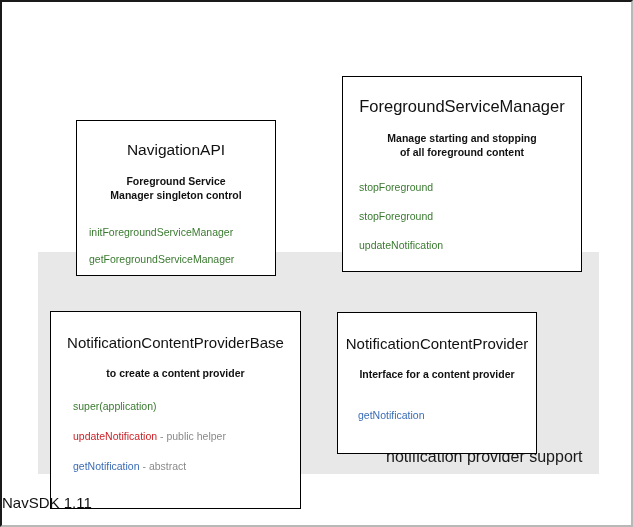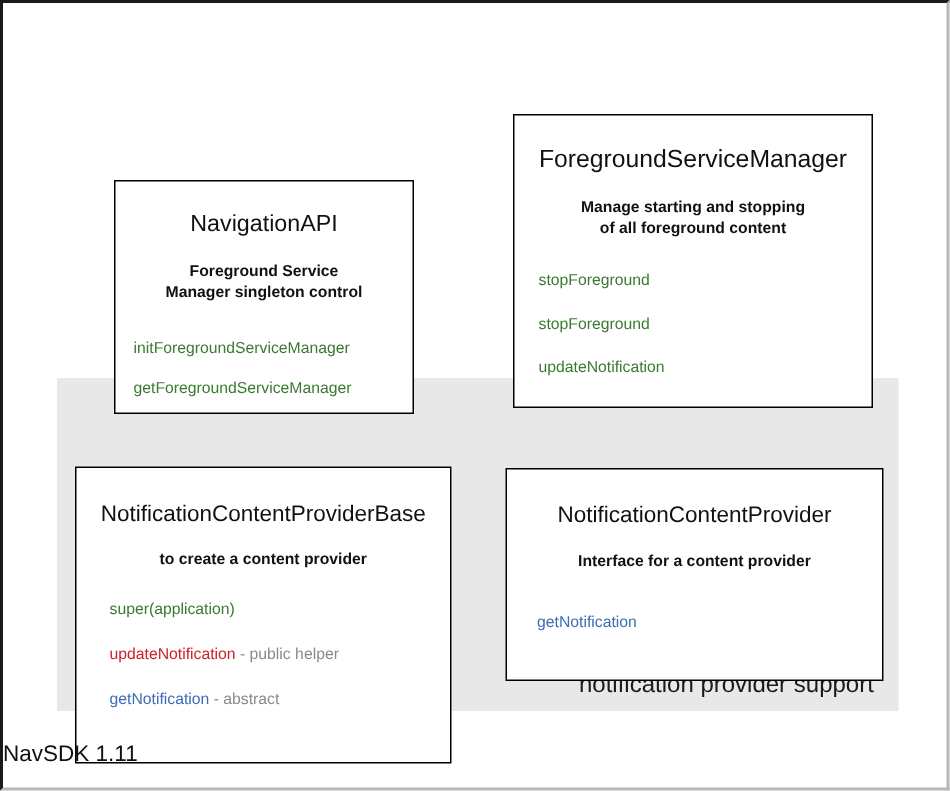--- a/index.html
+++ b/index.html
@@ -103,21 +103,21 @@
   #box-foreground-service-manager .class-desc  { margin-top: 15px; }
   #box-foreground-service-manager .member-list { margin-top: 22px; padding-left: 16px; }
   #box-foreground-service-manager .member      { margin-bottom: 16px; }
 
   #box-ncp-base              { left: 48px;  top: 261px; width: 251px; height: 198px; }
   #box-ncp-base .class-title { margin-top: 22px; font-size: 15px; }
   #box-ncp-base .class-desc  { margin-top: 15px; }
   #box-ncp-base .member-list { margin-top: 20px; padding-left: 22px; }
   #box-ncp-base .member      { margin-bottom: 17px; }
 
-  #box-ncp                   { left: 335px; top: 262px; width: 252px; height: 142px; }
+  #box-ncp                   { left: 335px; top: 262px; width: 200px; height: 142px; }
   #box-ncp .class-title      { margin-top: 22px; font-size: 15px; }
   #box-ncp .class-desc       { margin-top: 15px; }
   #box-ncp .member-list      { margin-top: 28px; padding-left: 20px; }
   #box-ncp .member           { margin-bottom: 14px; }
 
   #footer-caption            { left: 0; top: 492px; }
 </style>
 </head>
 <body>
 

